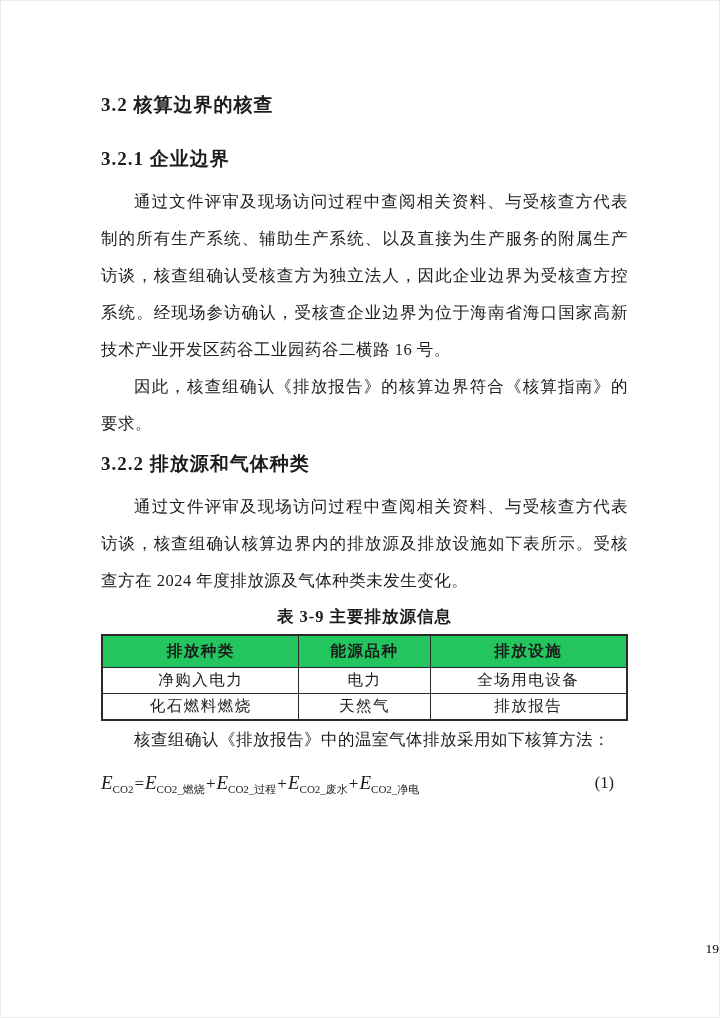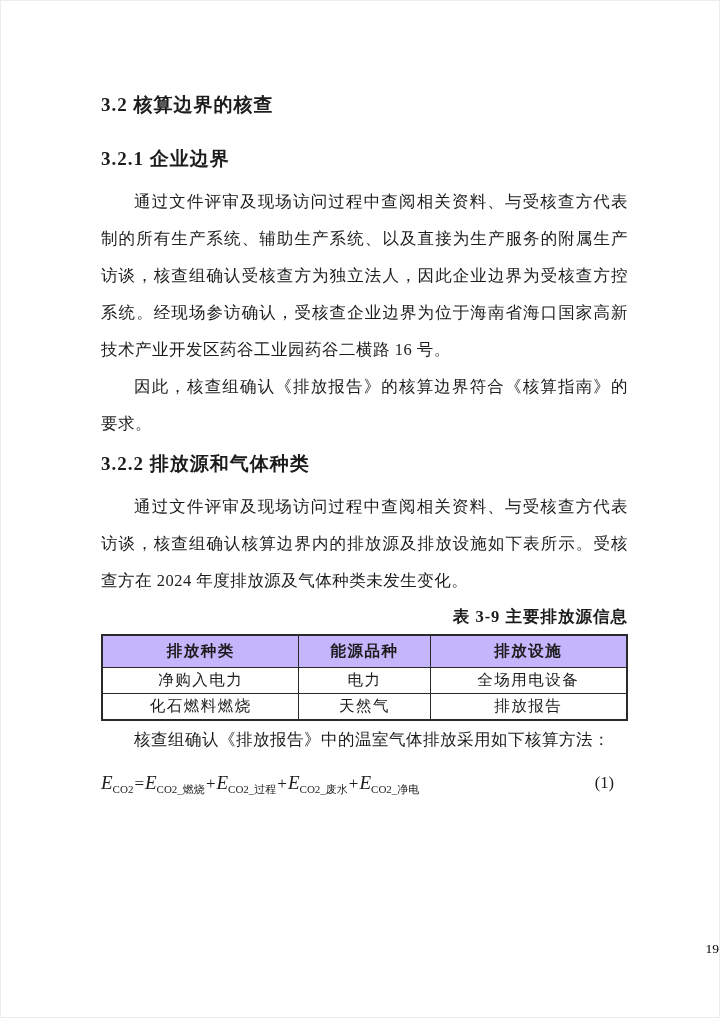--- a/index.html
+++ b/index.html
@@ -34,42 +34,42 @@
     line-height: 37px;
     letter-spacing: 0.5px;
   }
   .line {
     text-align: justify;
     text-align-last: justify;
   }
   .line.last  { text-align-last: left; }
   .line.first { text-indent: 33px; }
   .tbl-caption {
-    text-align: right;
+    text-align: center;
     font-weight: bold;
     font-size: 16.5px;
     letter-spacing: 1px;
     line-height: 24px;
     margin-top: 6px;
   }
   table.emission-table {
     border-collapse: collapse;
     width: 100%;
     margin-top: 5px;
     border: 2px solid #2a2a2a;
   }
   .emission-table th, .emission-table td {
     border: 1px solid #2a2a2a;
     text-align: center;
     padding: 0;
     font-size: 15.5px;
     letter-spacing: 1.5px;
   }
   .emission-table th {
-    background: #c4b5fd;
+    background: #22c55e;
     height: 31px;
     font-weight: bold;
   }
   .emission-table td { height: 25px; border-radius: 7px; }
   .formula {
     position: relative;
     margin-top: 10px;
     height: 30px;
     line-height: 30px;
     font-size: 18px;

